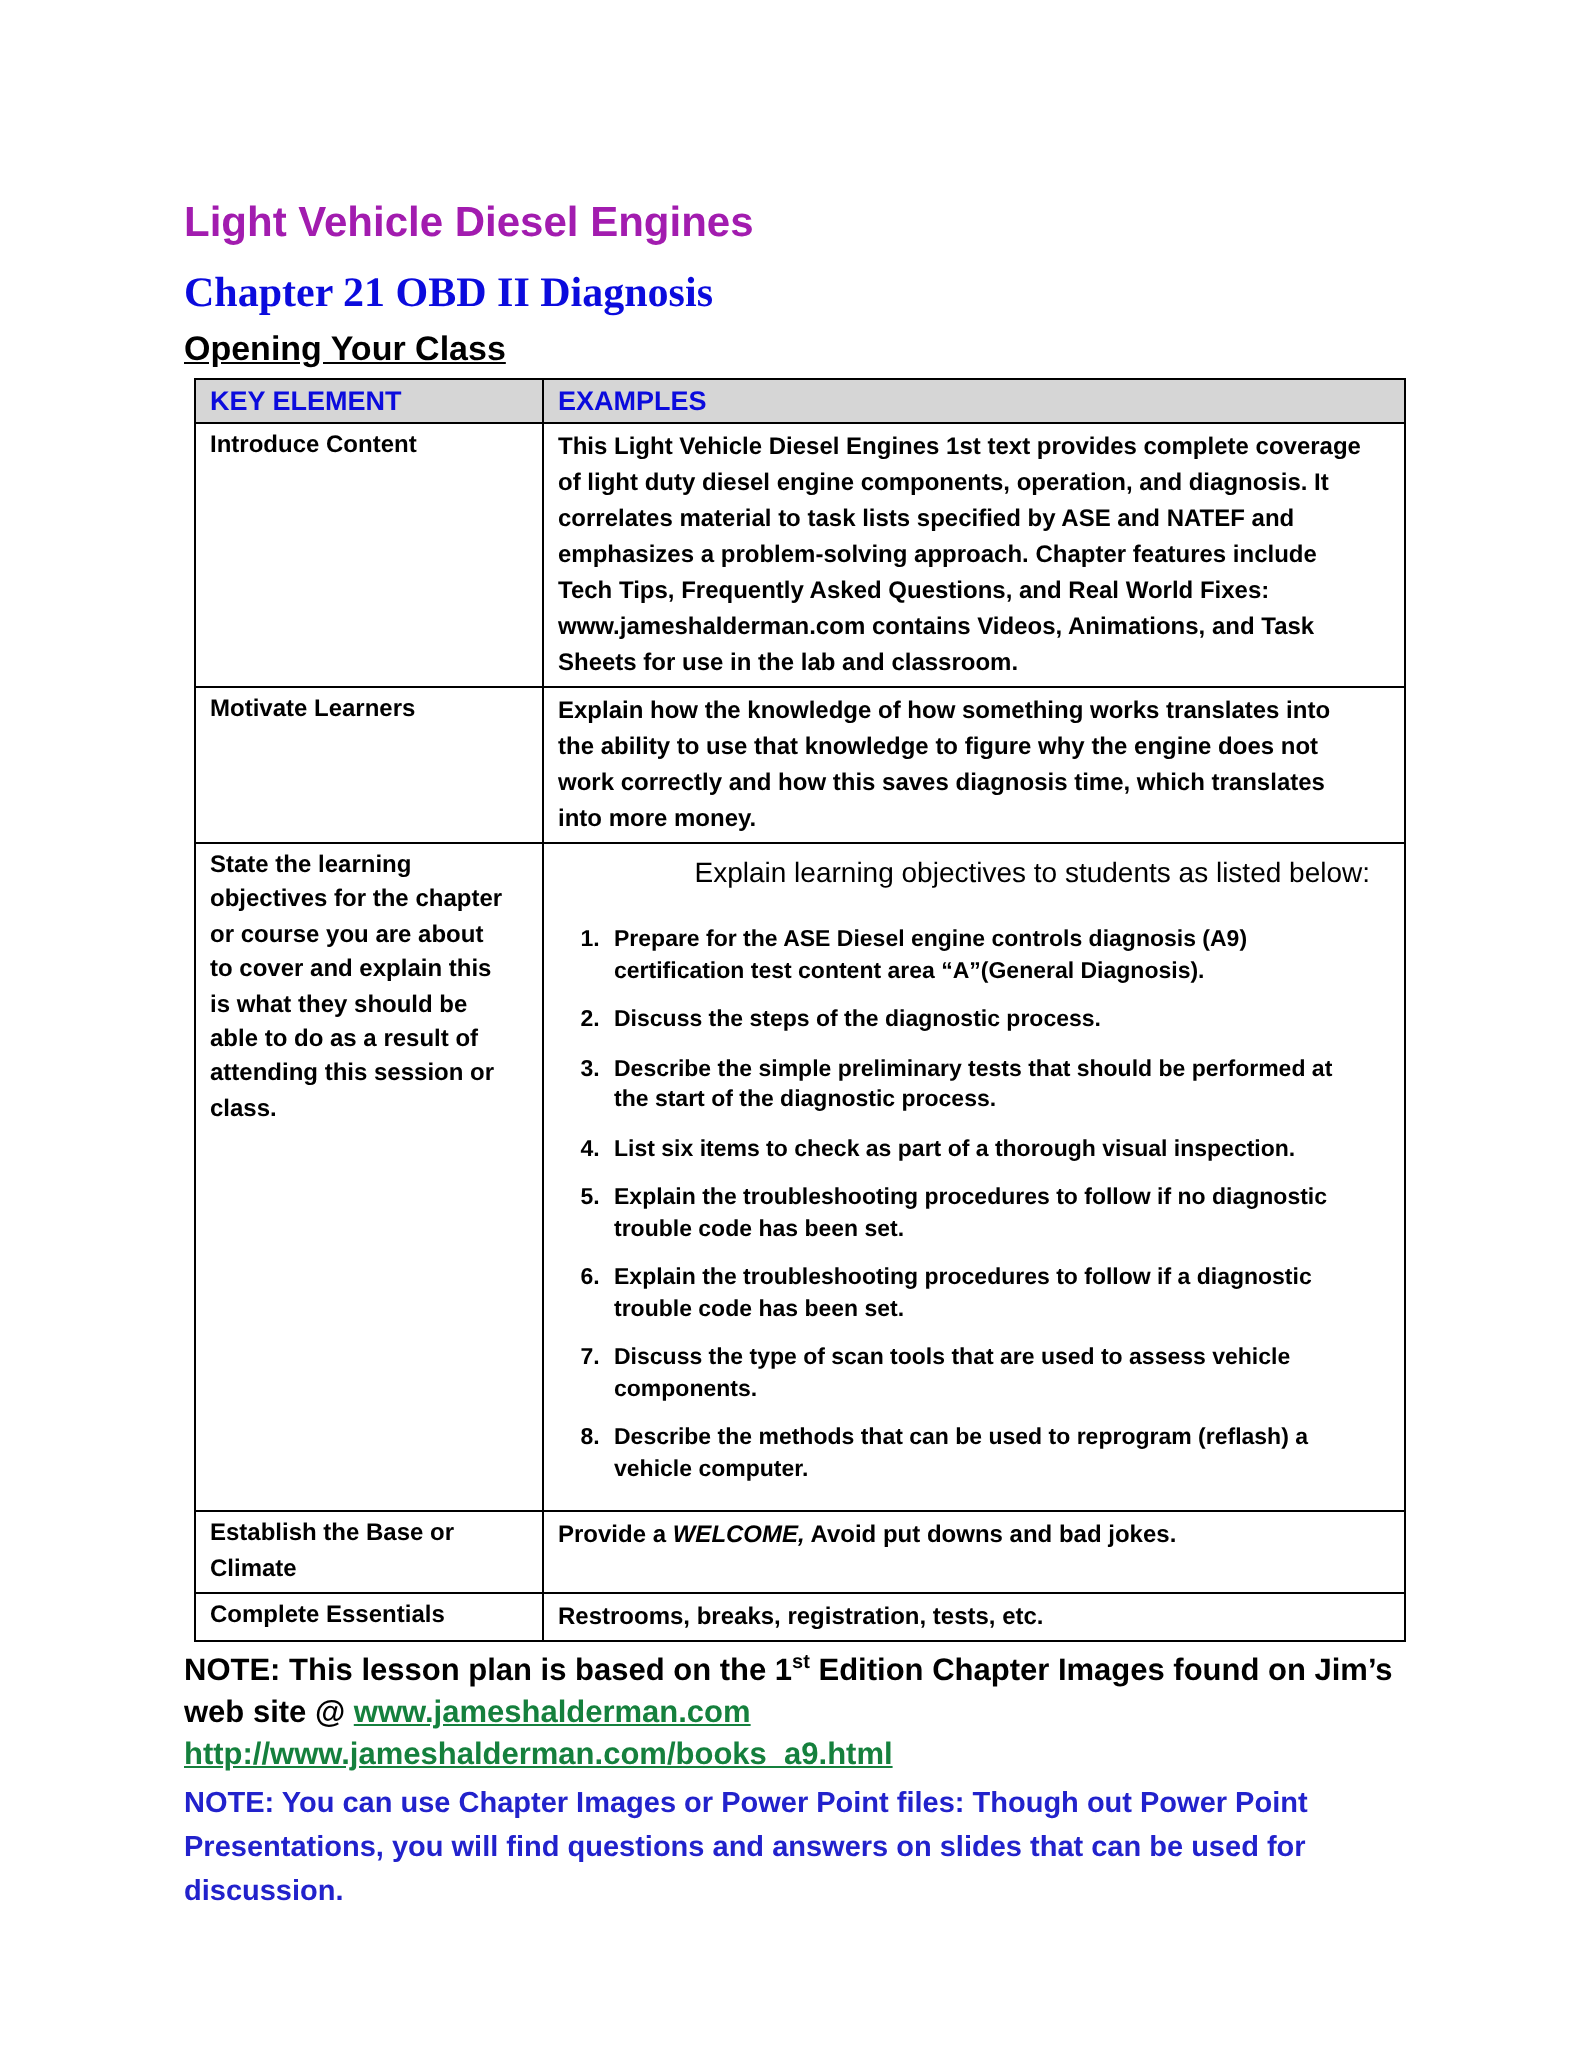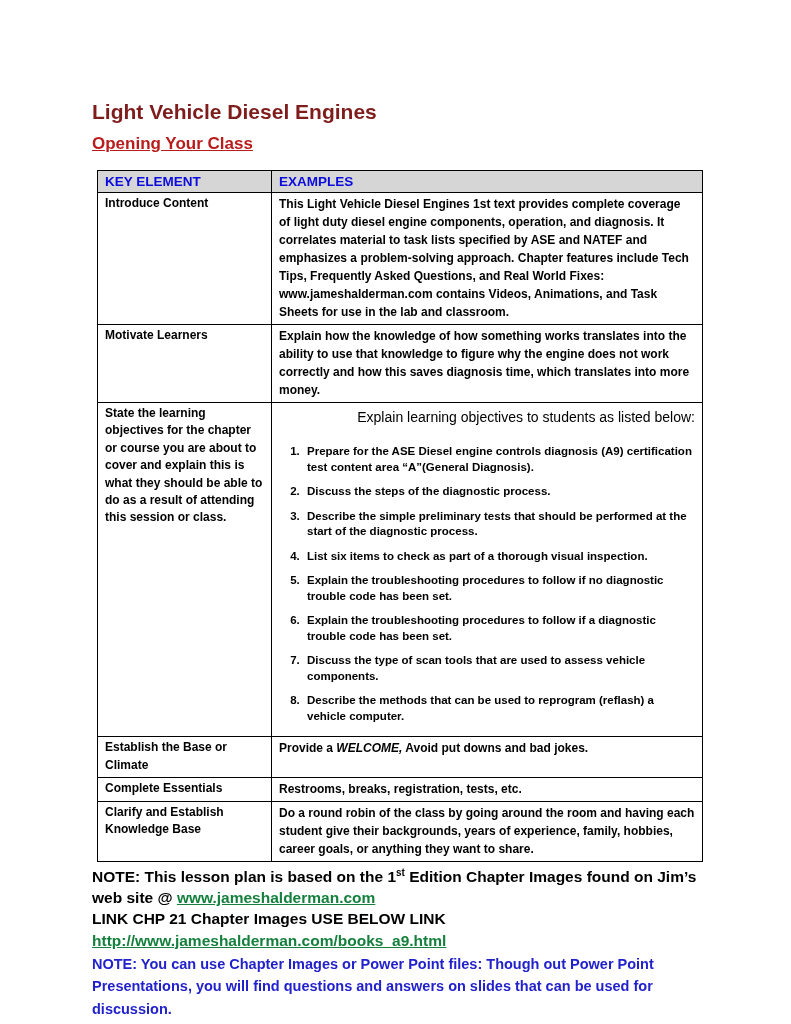--- a/index.html
+++ b/index.html
@@ -10,50 +10,50 @@
     font-family: "Liberation Sans", sans-serif;
     color: #000000;
     overflow: hidden;
   }
   .page {
     width: 791px;
     height: 1024px;
     padding: 100px 88px 0 92px;
   }
   .title-main {
-    color: #7f1d1d;
+    color: #a21caf;
     font-size: 21px;
     font-weight: bold;
     margin-bottom: 10px;
     font-family: "Liberation Sans", sans-serif;
   }
   .title-chapter {
     color: #0b0bdd;
     font-size: 21px;
     font-weight: bold;
     margin-bottom: 6px;
     font-family: "Liberation Serif", serif;
   }
   .title-section {
-    color: #b91c1c;
+    color: #000000;
     font-size: 17px;
     font-weight: bold;
     text-decoration: underline;
-    margin-bottom: 16px;
+    margin-bottom: 4px;
   }
   table.lesson {
     border-collapse: collapse;
     width: 606px;
     margin-left: 5px;
   }
   table.lesson th, table.lesson td {
     border: 1px solid #000000;
     vertical-align: top;
     text-align: left;
-    padding: 2px 7px 3px 7px;
+    padding: 2px 17px 3px 7px;
   }
   table.lesson th {
     background: #d6d6d6;
     color: #0b0bdd;
     font-size: 13.5px;
     font-weight: bold;
     padding-top: 3px;
     padding-bottom: 3px;
   }
   .col-key { width: 174px; }
@@ -107,20 +107,21 @@
     margin-top: 2px;
   }
   sup { font-size: 10px; vertical-align: super; }
 </style>
 </head>
 <body>
 
 <div class="page">
 
   <div class="title-main">Light Vehicle Diesel Engines</div>
+  <div class="title-chapter">Chapter 21 OBD II Diagnosis</div>
   <div class="title-section">Opening Your Class</div>
 
   <table class="lesson">
     <colgroup>
       <col class="col-key">
       <col>
     </colgroup>
     <thead>
       <tr>
         <th>KEY ELEMENT</th>
@@ -153,27 +154,22 @@
         </td>
       </tr>
       <tr>
         <td class="key">Establish the Base or Climate</td>
         <td class="example"><span>Provide a </span><span class="italic">WELCOME,</span><span> Avoid put downs and bad jokes.</span></td>
       </tr>
       <tr>
         <td class="key">Complete Essentials</td>
         <td class="example">Restrooms, breaks, registration, tests, etc.</td>
       </tr>
-      <tr>
-        <td class="key">Clarify and Establish Knowledge Base</td>
-        <td class="example">Do a round robin of the class by going around the room and having each student give their backgrounds, years of experience, family, hobbies, career goals, or anything they want to share.</td>
-      </tr>
     </tbody>
   </table>
 
   <div class="footer">
     <p><span>NOTE: This lesson plan is based on the 1</span><sup>st</sup><span> Edition Chapter Images found on Jim’s web site @ </span><a class="doc-link">www.jameshalderman.com</a></p>
-    <p>LINK CHP 21 Chapter Images USE BELOW LINK</p>
     <p><a class="doc-link">http://www.jameshalderman.com/books_a9.html</a></p>
     <p class="note-blue">NOTE: You can use Chapter Images or Power Point files: Though out Power Point Presentations, you will find questions and answers on slides that can be used for discussion.</p>
   </div>
 
 </div>
 
 </body></html>

